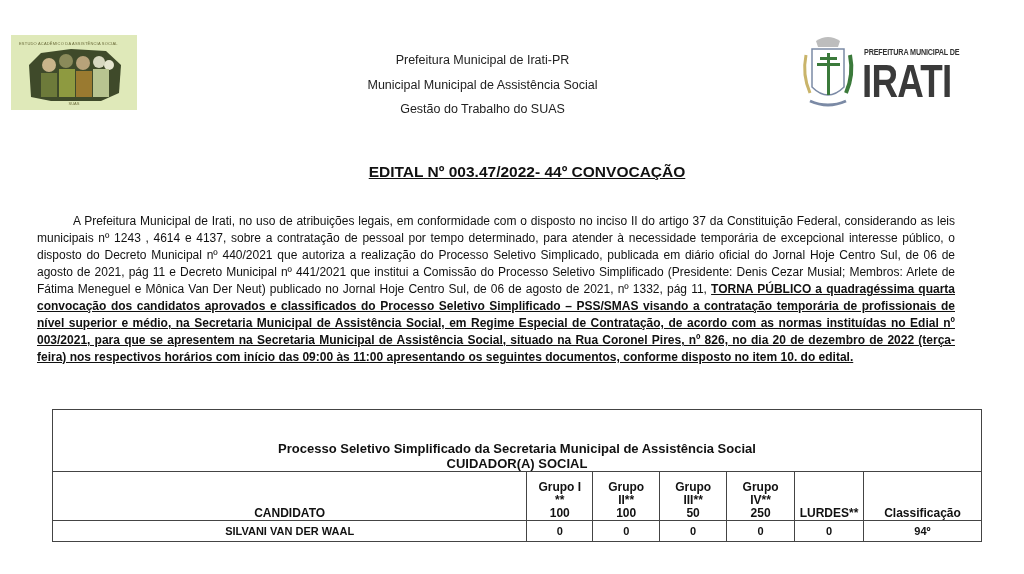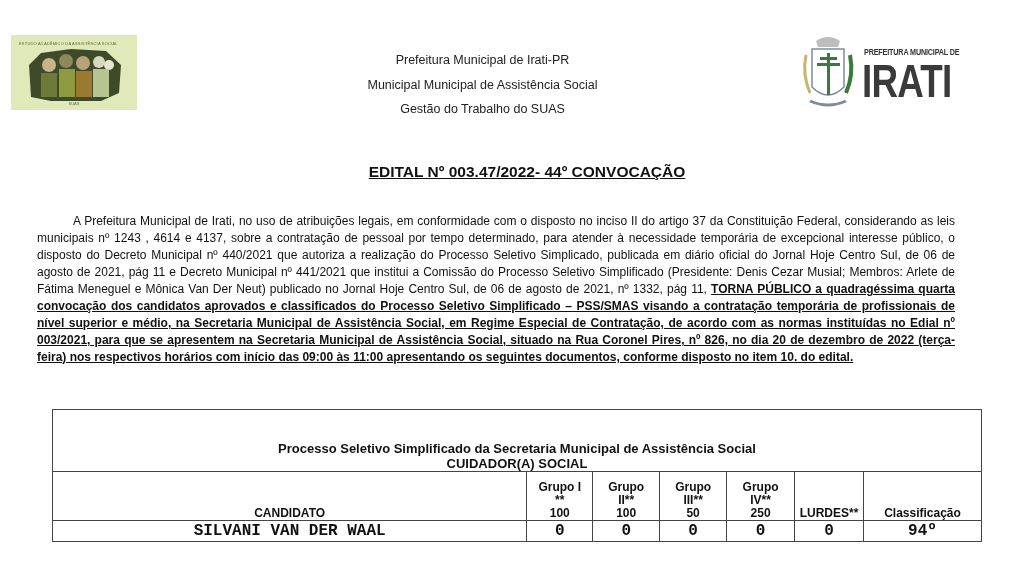--- a/index.html
+++ b/index.html
@@ -13,21 +13,21 @@
   .irati-small { position:absolute; left:66px; top:12px; font-size:8.5px; font-weight:bold; color:#333; letter-spacing:-0.2px; white-space:nowrap; transform:scaleX(0.85); transform-origin:left; }
   .irati-big { position:absolute; left:64px; top:20px; font-size:46px; font-weight:bold; color:#3a3a3a; letter-spacing:-1px; transform:scaleX(0.8); transform-origin:left; line-height:52px; }
   .edital-title { left:0; width:1024px; top:163px; text-align:center; font-size:15.5px; font-weight:bold; text-decoration:underline; color:#111;margin-left:15px; }
   .para { left:37px; width:918px; top:213px; font-size:12px; line-height:17px; text-align:justify; text-indent:36px; color:#111; }
   .para b { text-decoration:underline; }
   table.result { position:absolute; left:28px; top:409px; width:930px; border-collapse:collapse; font-size:12px; font-weight:bold;margin-left:24px; }
   table.result td { border:1px solid #444; text-align:center; padding:0; }
   .t-title { height:61px; vertical-align:bottom; font-size:13px; line-height:15px; }
   .t-title div { padding-bottom:0px; }
   .hdr td { height:48px; vertical-align:bottom; line-height:13px; padding-bottom:2px; }
-  .row td { height:20px; font-size:16px;font-family:Liberation Mono, monospace; }
+  .row td { height:20px; font-size:11px; }
 </style>
 </head>
 <body>
 
 <div class="abs logo-left">
   <div class="cap">ESTUDO ACADÊMICO DA ASSISTÊNCIA SOCIAL</div>
   <svg width="126" height="75" style="position:absolute;left:0;top:0">
     <path d="M20 62 L18 30 L30 18 L60 14 L95 16 L110 30 L108 58 L90 66 L40 66 Z" fill="#3f4a2a"></path>
     <circle cx="38" cy="30" r="7" fill="#c9b48a"></circle>
     <circle cx="55" cy="26" r="7" fill="#8a8a5a"></circle>

